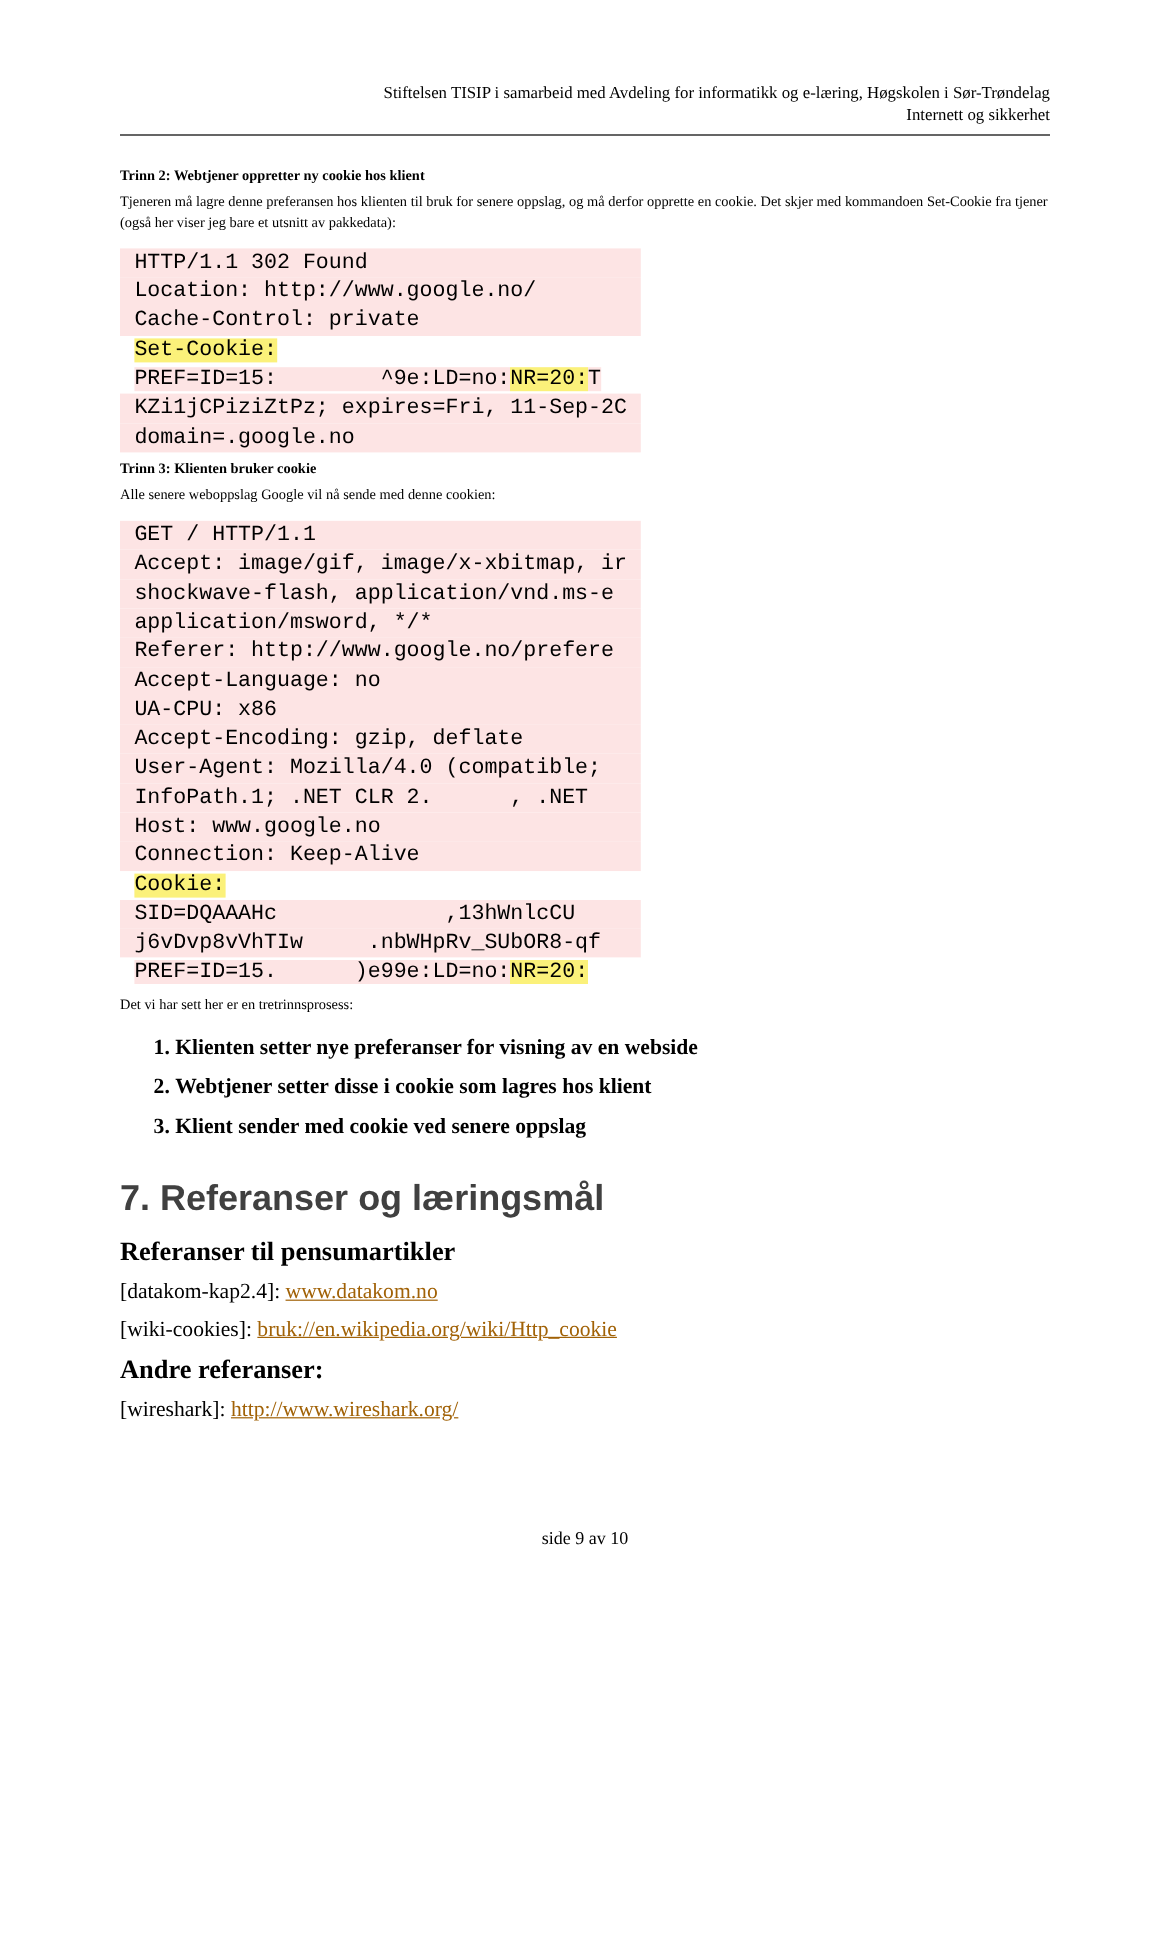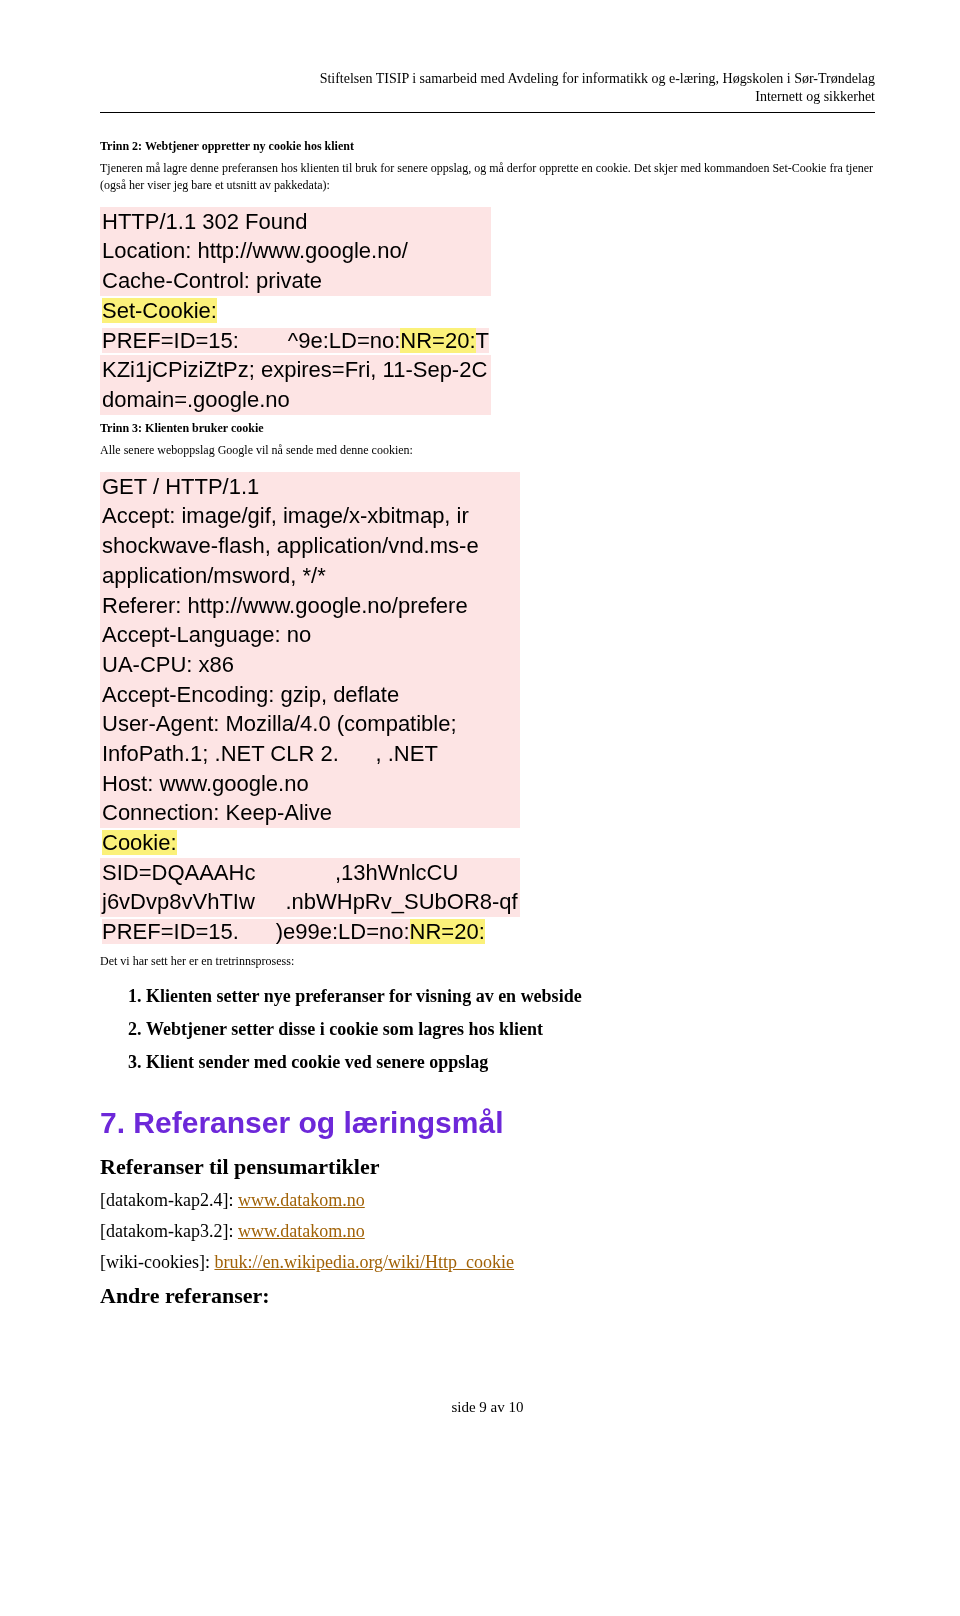--- a/index.html
+++ b/index.html
@@ -33,47 +33,47 @@
   }
   .subhead {
     font-size: 12px;
     font-weight: bold;
     margin: 0 0 6px 0;
   }
   .code-img {
     margin: 12px 0 28px 0;
   }
   .code-line {
-    font-family: Liberation Sans, sans-serif;
-    font-size: 22px;
+    font-family: Liberation Mono, monospace;
+    font-size: 18px;
     line-height: 1.35;
     white-space: pre;
     background: #fff;
-    padding: 0 2px;
+    padding: 0 12px;
     display: block;
   }
   .pink-bg { background: #fde4e4; }
   .hl-yellow { background: #fbf17a; }
   .code-block-wrap {
     display: inline-block;
     background: #fff;
   }
   ol.steps {
     font-size: 18px;
     line-height: 1.5;
     margin: 8px 0 30px 0;
     padding-left: 46px;
     font-weight: bold;
   }
   ol.steps li { margin-bottom: 6px; }
   h2.section-title {
     font-family: Arial, Helvetica, sans-serif;
     font-size: 30px;
     font-weight: bold;
-    color: #6d28d9;
+    color: #404040;
     margin: 26px 0 14px 0;
   }
   .ref-sub {
     font-size: 22px;
     font-weight: bold;
     margin: 0 0 10px 0;
   }
   .ref-line {
     font-size: 18px;
     margin: 0 0 10px 0;
@@ -119,23 +119,23 @@
   </ol>
 
   <h2 class="section-title">7. Referanser og læringsmål</h2>
 
   <p class="ref-sub">Referanser til pensumartikler</p>
 
   <p class="ref-line">
     <span>[datakom-kap2.4]: </span><a class="lnk">www.datakom.no</a>
   </p>
   <p class="ref-line">
-    <span>[datakom-kap3.2]: </span><a class="lnk">www.datakom.no</a>
-  </p>
-  <p class="ref-line">
     <span>[wiki-cookies]: </span><a class="lnk">bruk://en.wikipedia.org/wiki/Http_cookie</a>
   </p>
 
   <p class="ref-sub" style="">Andre referanser:</p>
+  <p class="ref-line">
+    <span>[wireshark]: </span><a class="lnk">http://www.wireshark.org/</a>
+  </p>
 
   <div class="footer">side 9 av 10</div>
 
 </div>
 
 </body></html>

